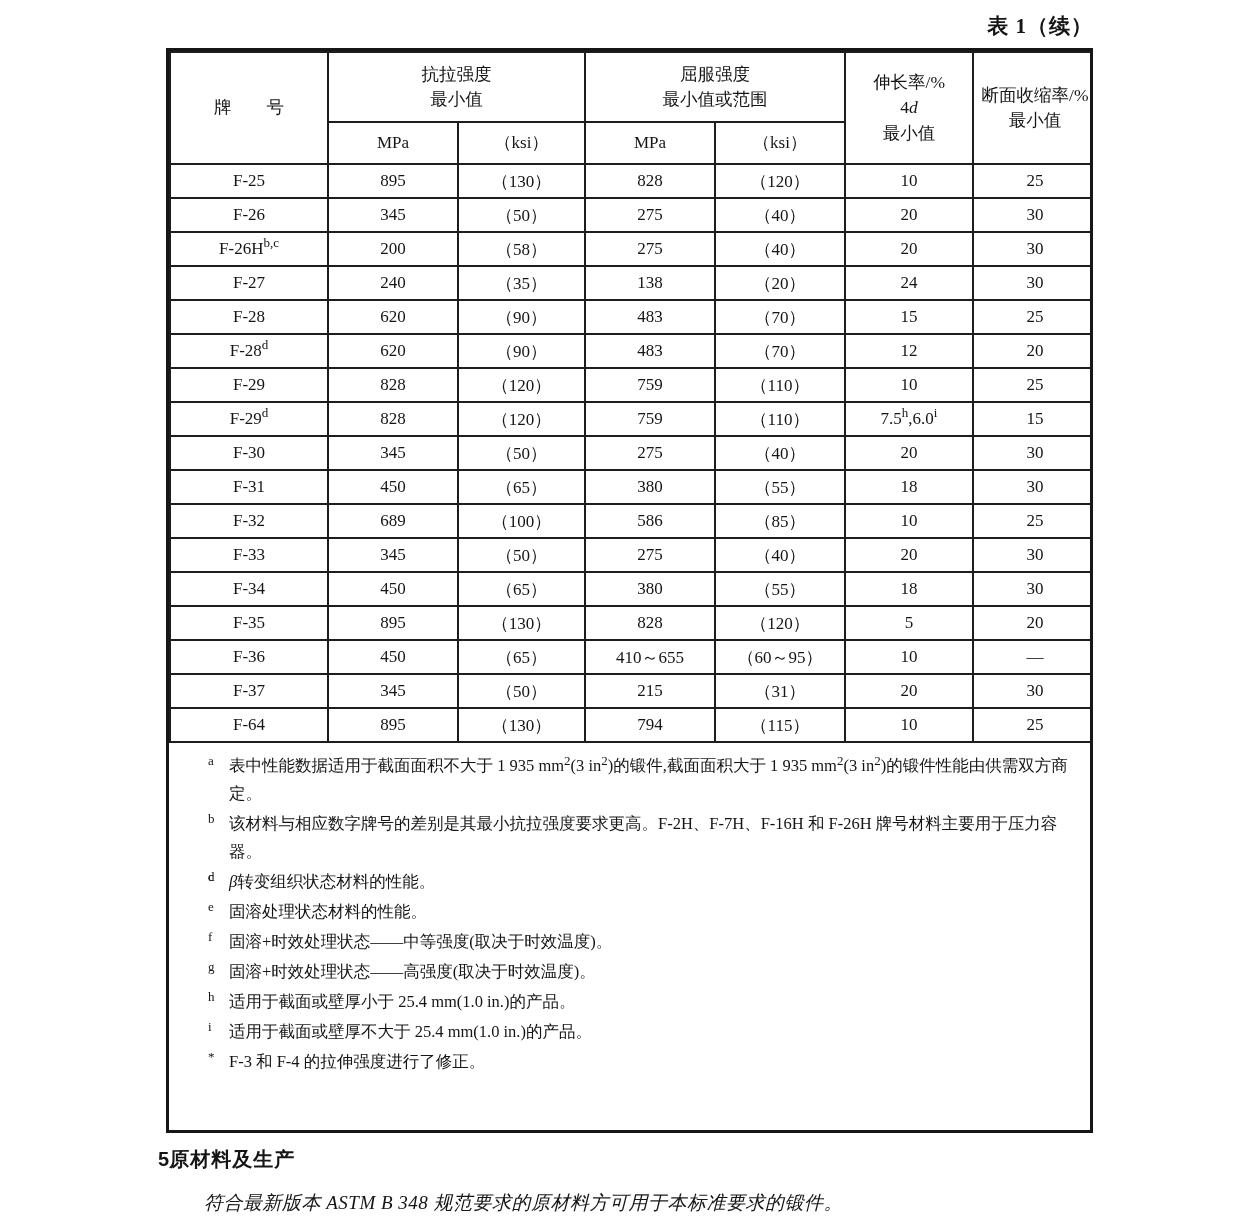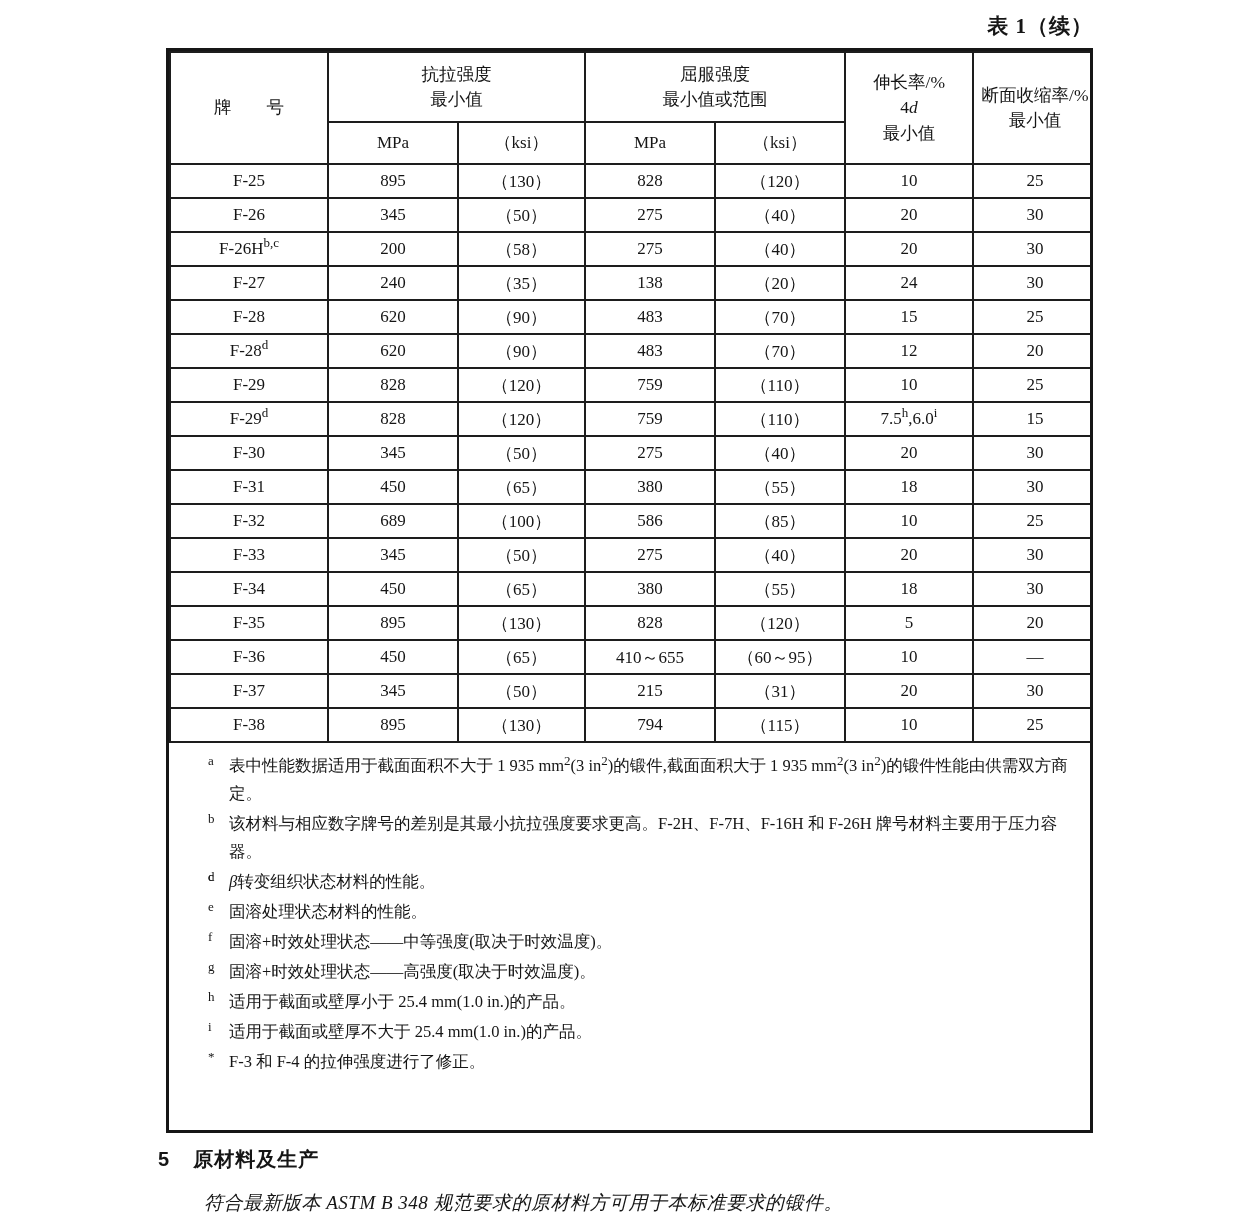--- a/index.html
+++ b/index.html
@@ -36,21 +36,21 @@
   .fn { position: relative; margin-bottom: 2px; }
   .fn .mk {
     position: absolute; left: -21px; top: 2px;
     font-size: 13px; line-height: 1;
   }
   .section-heading {
     position: absolute; left: 158px; top: 1146px;
     font-size: 20px; font-weight: bold;
     font-family: "Liberation Sans", "DejaVu Sans", sans-serif;
   }
-  .section-heading .sec-title { margin-left: 24px; letter-spacing: 1px; }
+  .section-heading .sec-title { letter-spacing: 1px; }
   .section-body {
     position: absolute; left: 204px; top: 1190px;
     font-size: 19px; letter-spacing: 0.5px; font-style: italic;
   }
   i { font-style: italic; }
 </style>
 </head>
 <body>
 
 <div class="page-title">表 1（续）</div>
@@ -233,21 +233,21 @@
         <tr>
           <td>F-37</td>
           <td>345</td>
           <td>（50）</td>
           <td>215</td>
           <td>（31）</td>
           <td>20</td>
           <td>30</td>
         </tr>
         <tr>
-          <td>F-38</td>
+          <td>F-64</td>
           <td>895</td>
           <td>（130）</td>
           <td>794</td>
           <td>（115）</td>
           <td>10</td>
           <td>25</td>
         </tr>
       </tbody>
   </table>
 

